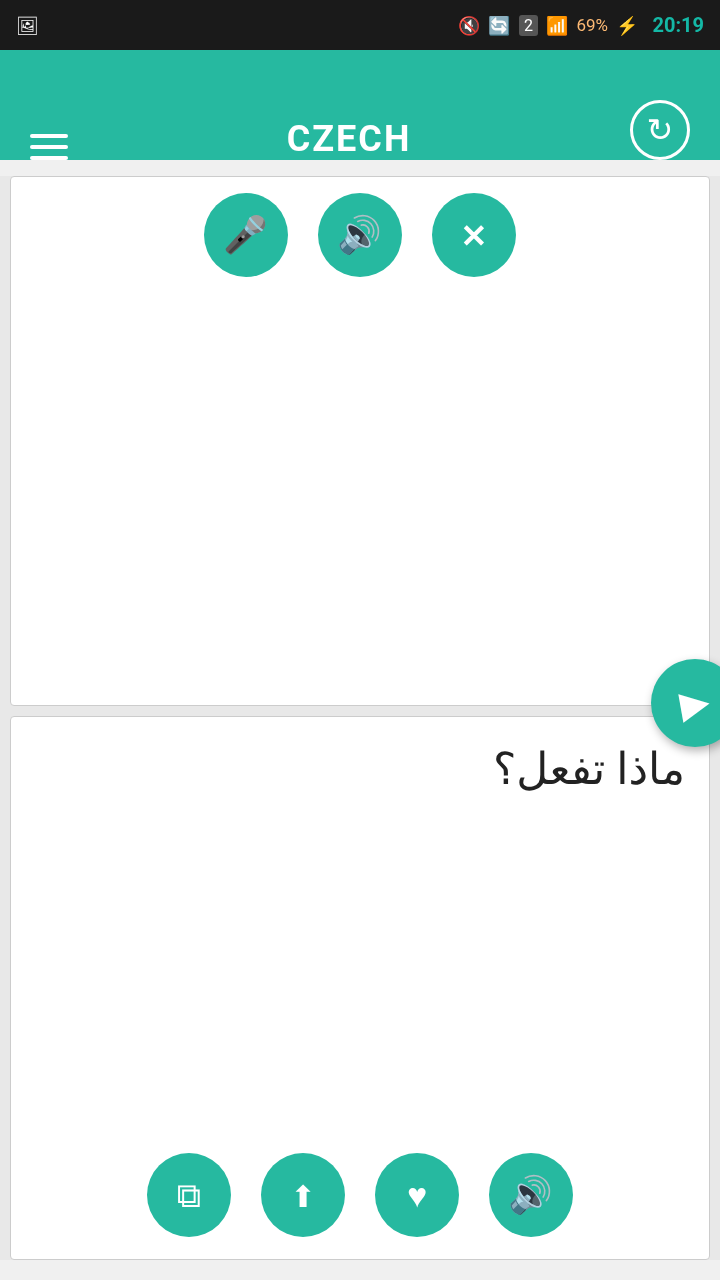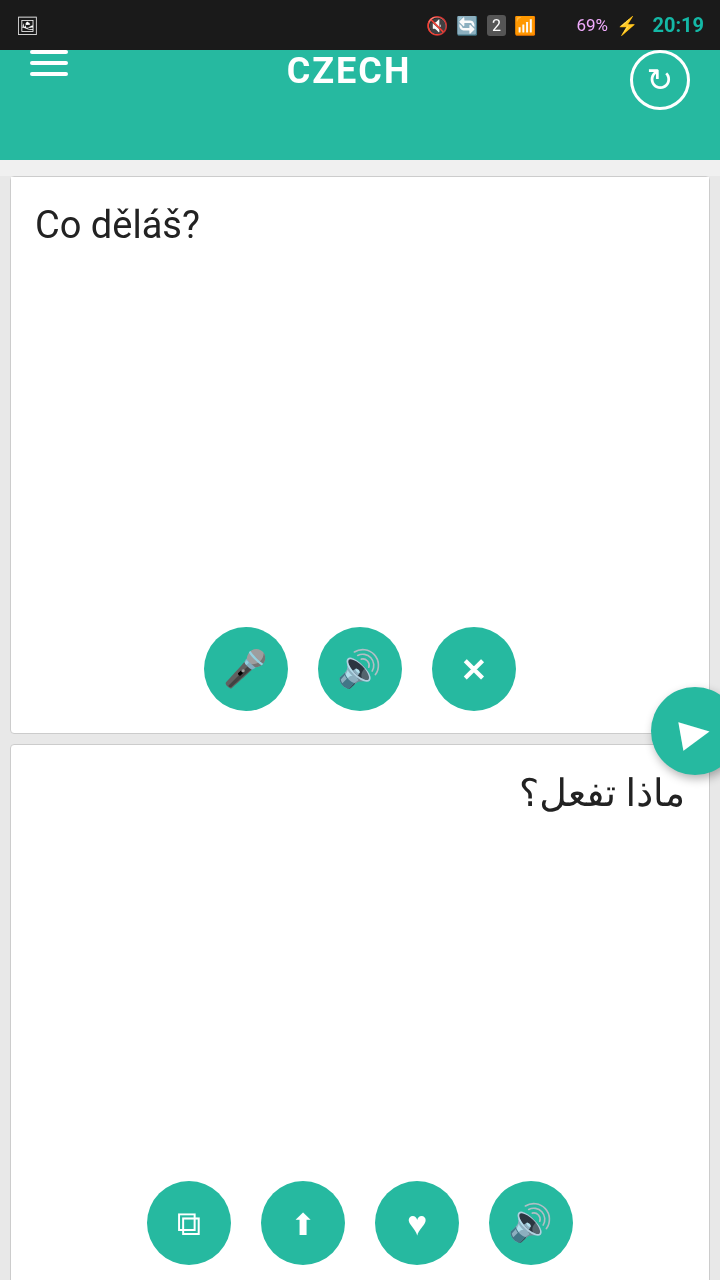--- a/index.html
+++ b/index.html
@@ -27,32 +27,31 @@
       color: white;
       font-size: 18px;
     }
     .status-time {
       color: #14b8a6;
       font-size: 20px;
       font-weight: bold;
       margin-left: 6px;
     }
     .status-battery {
-      color: #f0abfc;
+      color: #fdba74;
       font-size: 17px;
-      margin-left: 32px;
     }
 
     
     #app-header {
       width: 720px;
       height: 110px;
       background: #26b9a0;
       display: flex;
-      align-items: flex-start;
+      align-items: flex-end;
       justify-content: space-between;
       padding: 0 30px;
     }
     .header-menu {
       display: flex;
       flex-direction: column;
       gap: 7px;
       cursor: pointer;
     }
     .menu-line {
@@ -161,21 +160,21 @@
       background: white;
       border: 1.5px solid #ccc;
       border-radius: 4px;
       min-height: 530px;
       position: relative;
     }
     #target-text {
       width: 100%;
       min-height: 420px;
       padding: 26px 24px 20px 24px;
-      font-size: 38px;
+      font-size: 44px;
       color: #222;
       text-align: right;
       direction: rtl;
       border: none;
       background: transparent;
       font-family: inherit;
     }
     #target-controls {
       display: flex;
       justify-content: center;
@@ -224,21 +223,20 @@
   </div>
   <span class="header-lang">CZECH</span>
   <button class="header-swap">
     <span class="swap-icon">↻</span>
   </button>
 </div>
 
 <div id="main-content">
 
   <div id="source-panel">
-    <textarea id="source-text" placeholder="Enter text" style="">Co děláš?</textarea>
     <div id="source-controls">
       <button class="ctrl-btn">
         <span class="icon-mic"></span>
       </button>
       <button class="ctrl-btn">
         <span class="icon-speaker"></span>
       </button>
       <button class="ctrl-btn">
         <span class="icon-close"></span>
       </button>

